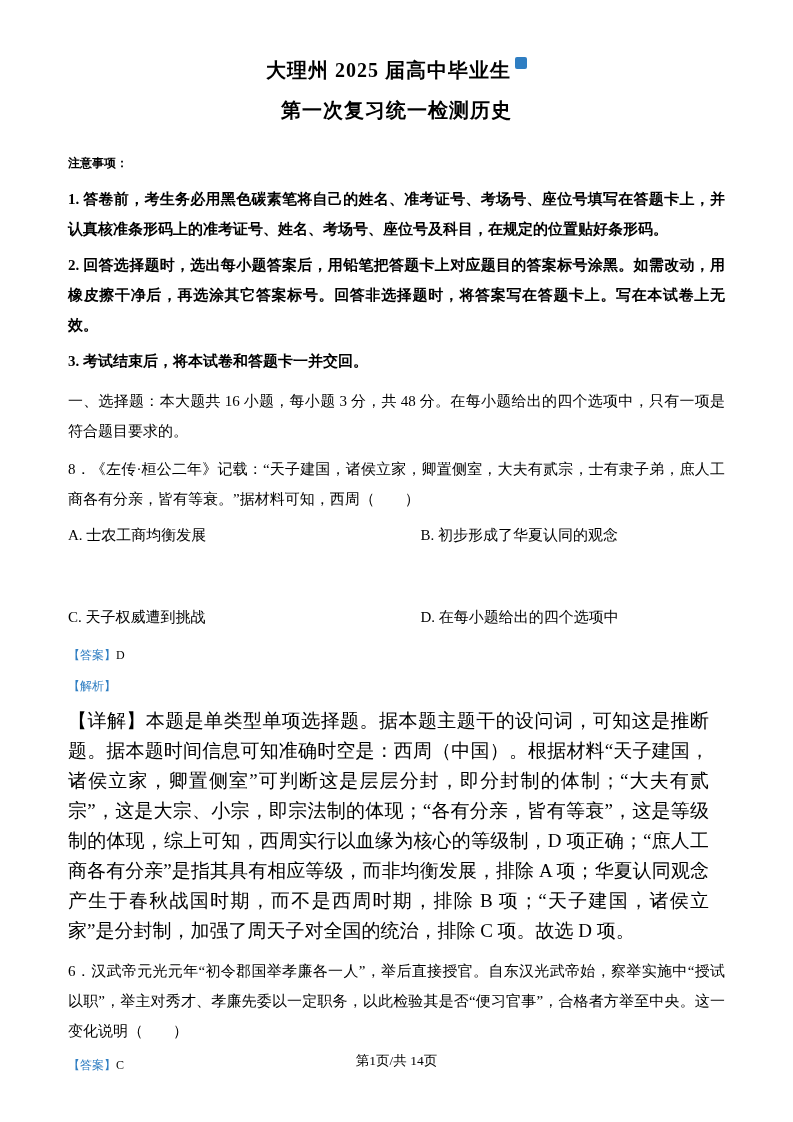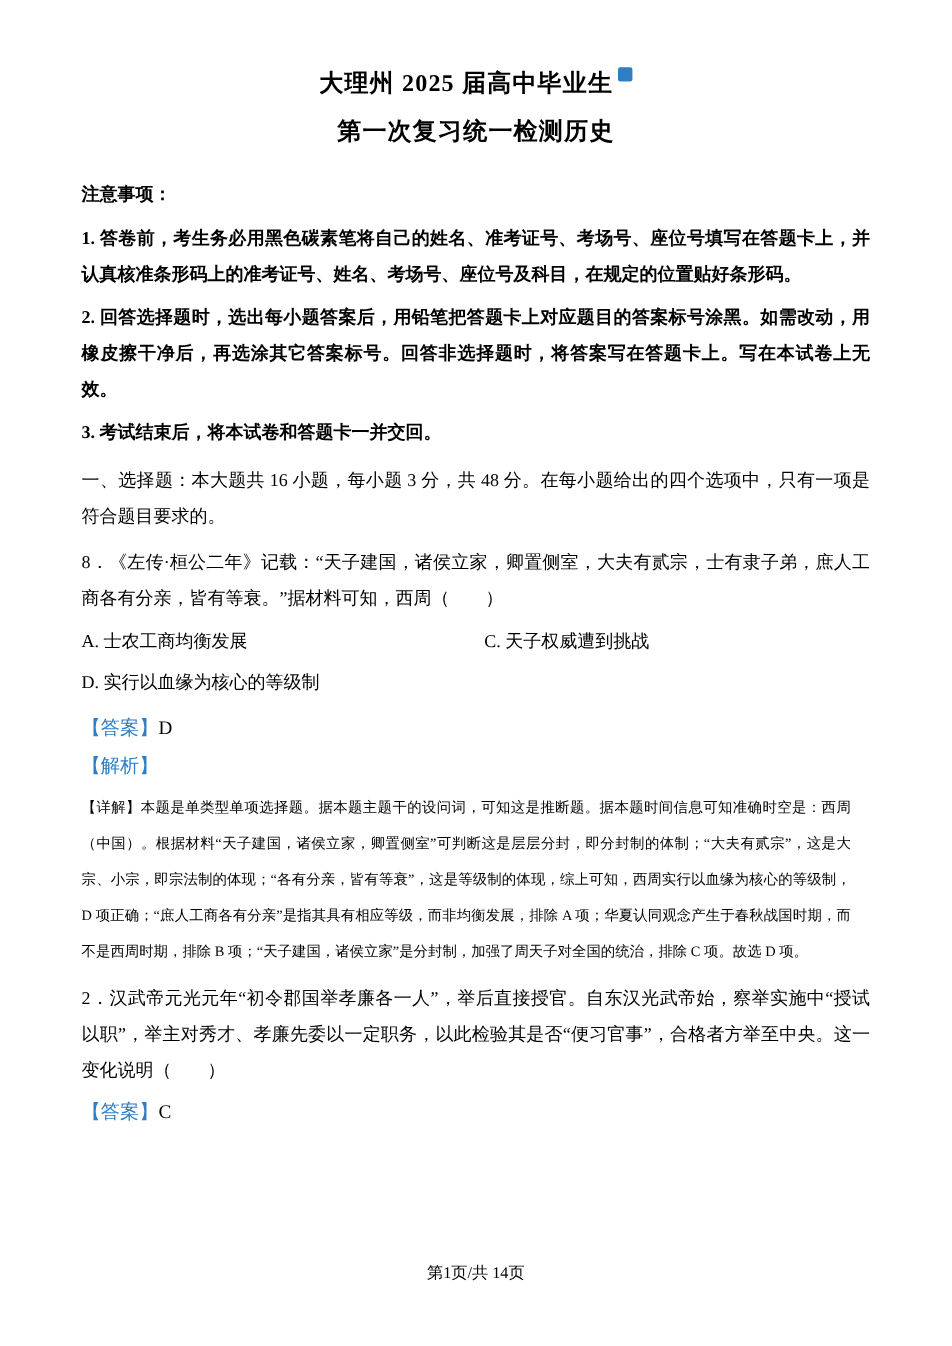--- a/index.html
+++ b/index.html
@@ -27,21 +27,21 @@
     display: inline-block;
     width: 12px;
     height: 12px;
     margin-left: 4px;
     vertical-align: super;
     background: #2f7ec2;
     border-radius: 2px;
   }
 
   .notice-heading {
-    font-size: 15px;
+    font-size: 12px;
     font-weight: bold;
     line-height: 30px;
     margin-top: 4px;
   }
   .notice-item {
     font-size: 15px;
     font-weight: bold;
     line-height: 30px;
     text-align: justify;
     margin: 6px 0;
@@ -60,36 +60,37 @@
     font-size: 15px;
     line-height: 30px;
     text-align: justify;
     margin: 4px 0;
   }
   .options {
     display: grid;
     grid-template-columns: 1fr 1fr;
     column-gap: 14px;
     margin: 4px 0 6px 0;
+    gap: 48px;
   }
   .option {
     font-size: 15px;
     line-height: 34px;
     white-space: nowrap;
   }
 
   .answer-line, .analysis-line {
-    font-size: 16px;
+    font-size: 12px;
     line-height: 31px;
     margin: 0 0;
   }
   .tag { color: #2f7ec2; }
 
   .detail {
-    font-size: 12px;
+    font-size: 19px;
     line-height: 30px;
     text-align: justify;
     margin: 4px 16px 10px 0;
   }
 
   .footer {
     position: absolute;
     left: 0;
     bottom: 52px;
     width: 100%;
@@ -116,34 +117,35 @@
   <p class="notice-item">1. 答卷前，考生务必用黑色碳素笔将自己的姓名、准考证号、考场号、座位号填写在答题卡上，并认真核准条形码上的准考证号、姓名、考场号、座位号及科目，在规定的位置贴好条形码。</p>
   <p class="notice-item">2. 回答选择题时，选出每小题答案后，用铅笔把答题卡上对应题目的答案标号涂黑。如需改动，用橡皮擦干净后，再选涂其它答案标号。回答非选择题时，将答案写在答题卡上。写在本试卷上无效。</p>
   <p class="notice-item">3. 考试结束后，将本试卷和答题卡一并交回。</p>
 
   <p class="section-heading">一、选择题：本大题共 16 小题，每小题 3 分，共 48 分。在每小题给出的四个选项中，只有一项是符合题目要求的。</p>
 
   <section class="question">
     <p class="stem">8．《左传·桓公二年》记载：“天子建国，诸侯立家，卿置侧室，大夫有贰宗，士有隶子弟，庶人工商各有分亲，皆有等衰。”据材料可知，西周（　　）</p>
     <div class="options">
       <div class="option">A. 士农工商均衡发展</div>
+      <div class="option">B. 初步形成了华夏认同的观念</div>
       <div class="option">C. 天子权威遭到挑战</div>
-      <div class="option">D. 实行以血缘为核心的等级制</div>
+      <div class="option">D. 在每小题给出的四个选项中</div>
     </div>
     <p class="answer-line">
       <span class="tag">【答案】</span><span>D</span>
     </p>
     <p class="analysis-line">
       <span class="tag">【解析】</span>
     </p>
     <p class="detail">【详解】本题是单类型单项选择题。据本题主题干的设问词，可知这是推断题。据本题时间信息可知准确时空是：西周（中国）。根据材料“天子建国，诸侯立家，卿置侧室”可判断这是层层分封，即分封制的体制；“大夫有贰宗”，这是大宗、小宗，即宗法制的体现；“各有分亲，皆有等衰”，这是等级制的体现，综上可知，西周实行以血缘为核心的等级制，D 项正确；“庶人工商各有分亲”是指其具有相应等级，而非均衡发展，排除 A 项；华夏认同观念产生于春秋战国时期，而不是西周时期，排除 B 项；“天子建国，诸侯立家”是分封制，加强了周天子对全国的统治，排除 C 项。故选 D 项。</p>
   </section>
 
   <section class="question">
-    <p class="stem">2．汉武帝元光元年“初令郡国举孝廉各一人”，举后直接授官。自东汉光武帝始，察举实施中“授试以职”，举主对秀才、孝廉先委以一定职务，以此检验其是否“便习官事”，合格者方举至中央。这一变化说明（　　）</p>
+    <p class="stem">6．汉武帝元光元年“初令郡国举孝廉各一人”，举后直接授官。自东汉光武帝始，察举实施中“授试以职”，举主对秀才、孝廉先委以一定职务，以此检验其是否“便习官事”，合格者方举至中央。这一变化说明（　　）</p>
     <p class="answer-line">
       <span class="tag">【答案】</span><span>C</span>
     </p>
   </section>
 
   <div class="footer">第1页/共 14页</div>
 
 </div>
 
 </body></html>

